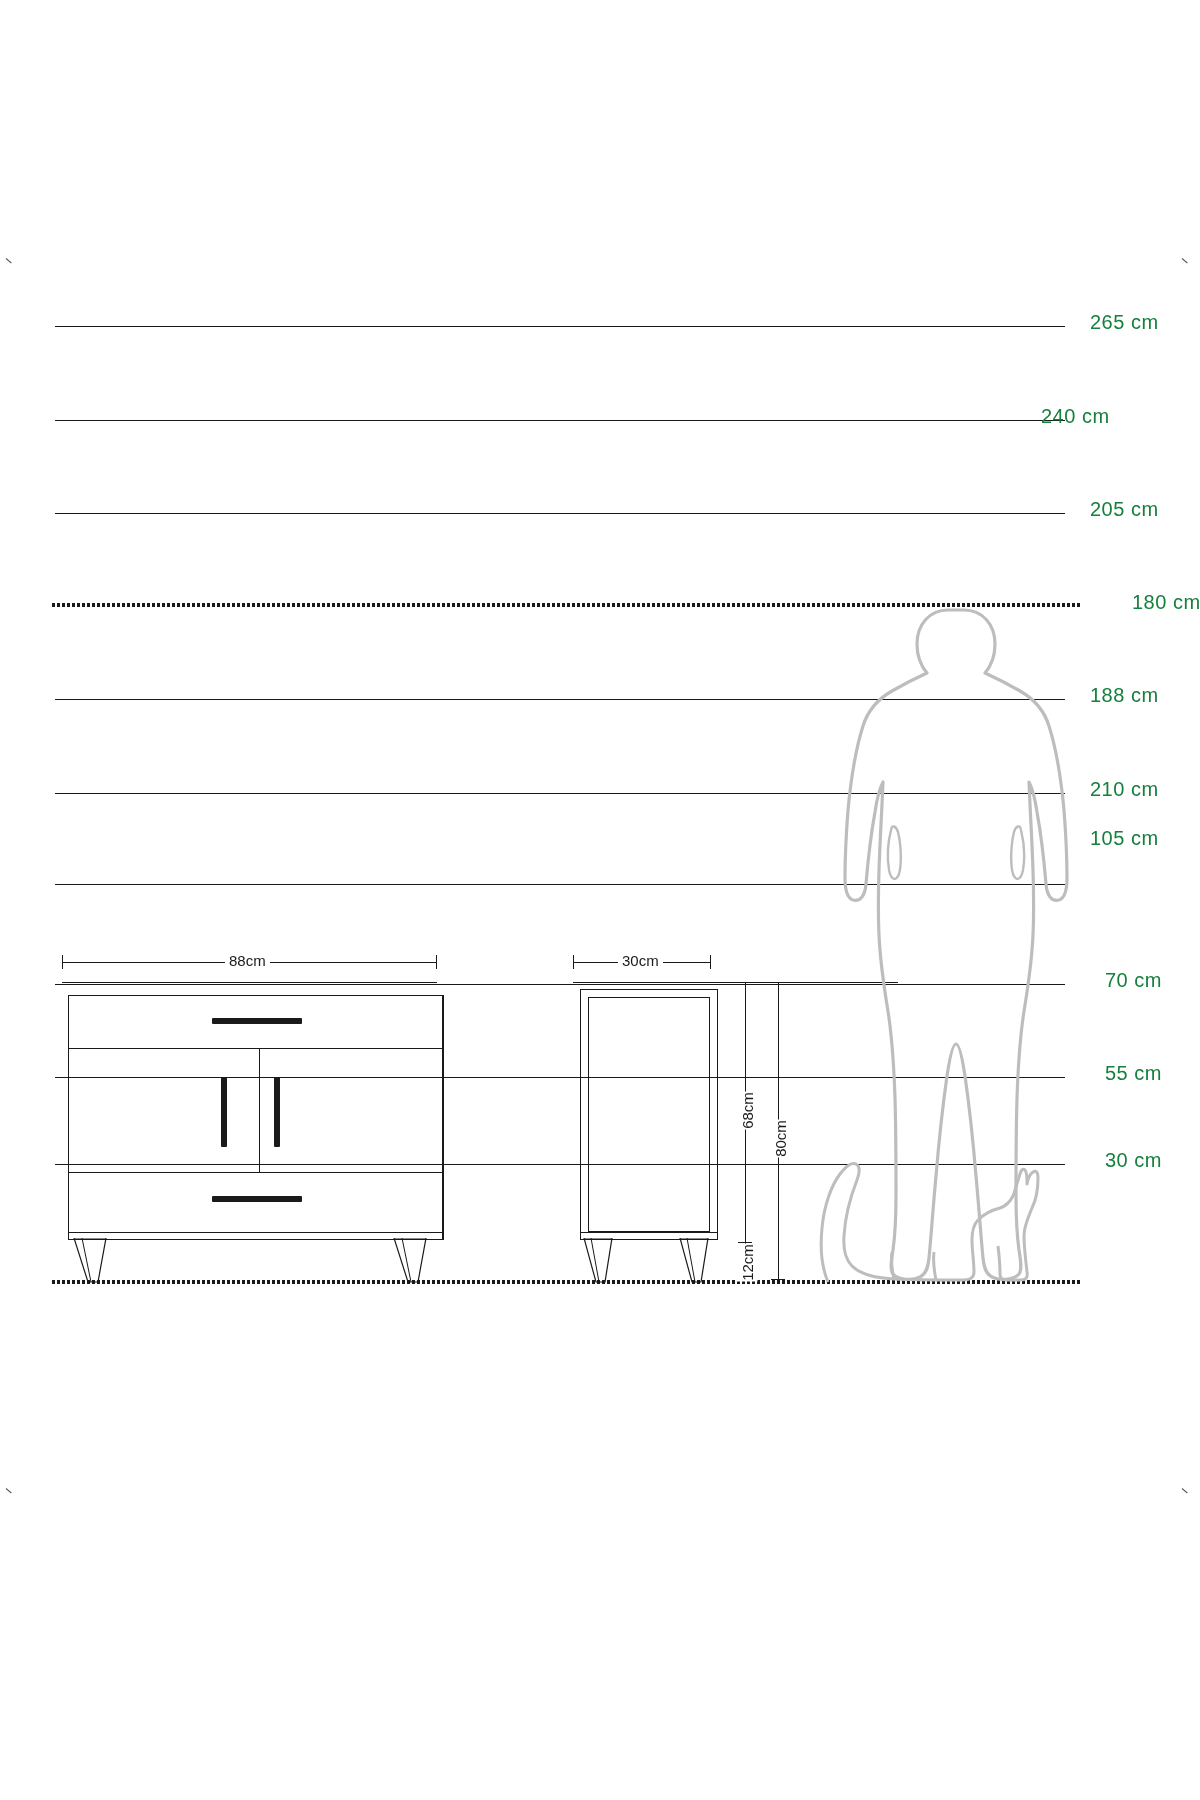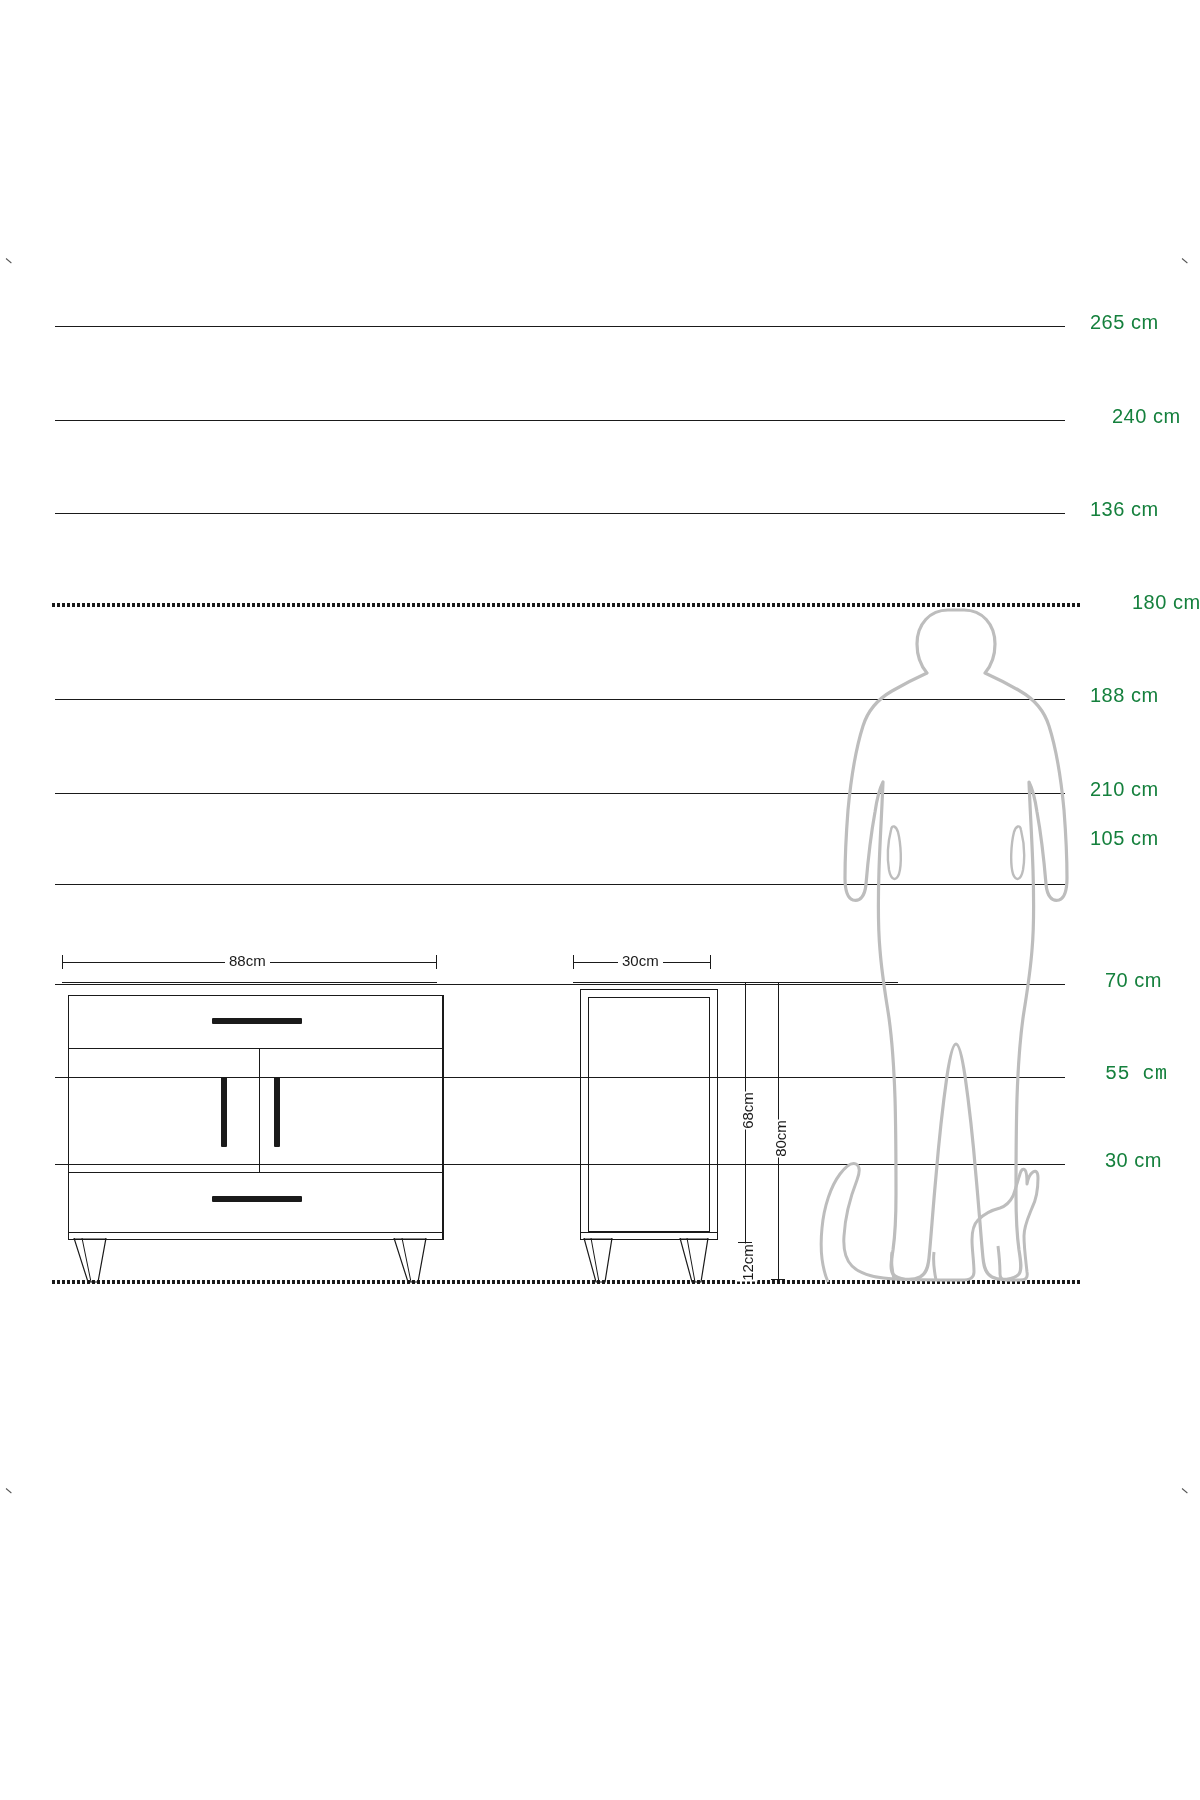--- a/index.html
+++ b/index.html
@@ -132,42 +132,42 @@
 
   <div class="corner-tick" style="left:6px;  top:258px;"></div>
   <div class="corner-tick" style="left:1182px;top:258px;"></div>
   <div class="corner-tick" style="left:6px;  top:1488px;"></div>
   <div class="corner-tick" style="left:1182px;top:1488px;"></div>
 
   <div class="scale-line" style="left:55px; top:326px; width:1010px;"></div>
   <div class="scale-label" style="left:1090px; top:311px;">265 cm</div>
 
   <div class="scale-line" style="left:55px; top:420px; width:1010px;"></div>
-  <div class="scale-label" style="left:1112px; top:405px;">240 cm</div>
+  <div class="scale-label" style="left:1041px; top:405px;">240 cm</div>
 
   <div class="scale-line" style="left:55px; top:513px; width:1010px;"></div>
-  <div class="scale-label" style="left:1090px; top:498px;">136 cm</div>
+  <div class="scale-label" style="left:1090px; top:498px;">205 cm</div>
 
   <div class="heavy-line" style="left:52px; top:603px; width:1030px;"></div>
   <div class="scale-label" style="left:1132px; top:591px;">180 cm</div>
 
   <div class="scale-line" style="left:55px; top:699px; width:1010px;"></div>
   <div class="scale-label" style="left:1090px; top:684px;">188 cm</div>
 
   <div class="scale-line" style="left:55px; top:793px; width:1010px;"></div>
   <div class="scale-label" style="left:1090px; top:778px;">210 cm</div>
 
   <div class="scale-line" style="left:55px; top:884px; width:1010px;"></div>
   <div class="scale-label" style="left:1090px; top:827px;">105 cm</div>
 
   <div class="scale-line" style="left:55px; top:984px; width:1010px;"></div>
   <div class="scale-label" style="left:1105px; top:969px;">70 cm</div>
 
   <div class="scale-line" style="left:55px; top:1077px; width:1010px;"></div>
-  <div class="scale-label" style="left:1105px; top:1062px;font-family:Liberation Mono, monospace;">55 cm</div>
+  <div class="scale-label" style="left:1105px; top:1062px;">55 cm</div>
 
   <div class="scale-line" style="left:55px; top:1164px; width:1010px;"></div>
   <div class="scale-label" style="left:1105px; top:1149px;">30 cm</div>
 
   <div class="heavy-line" style="left:52px; top:1280px; width:1030px;"></div>
 
   <div class="dim-h" style="left:62px; top:962px; width:375px;"></div>
   <div class="dim-cap" style="left:62px; top:955px; height:14px;"></div>
   <div class="dim-cap" style="left:436px; top:955px; height:14px;"></div>
   <div class="dim-text" style="left:225px; top:952px;">88cm</div>

